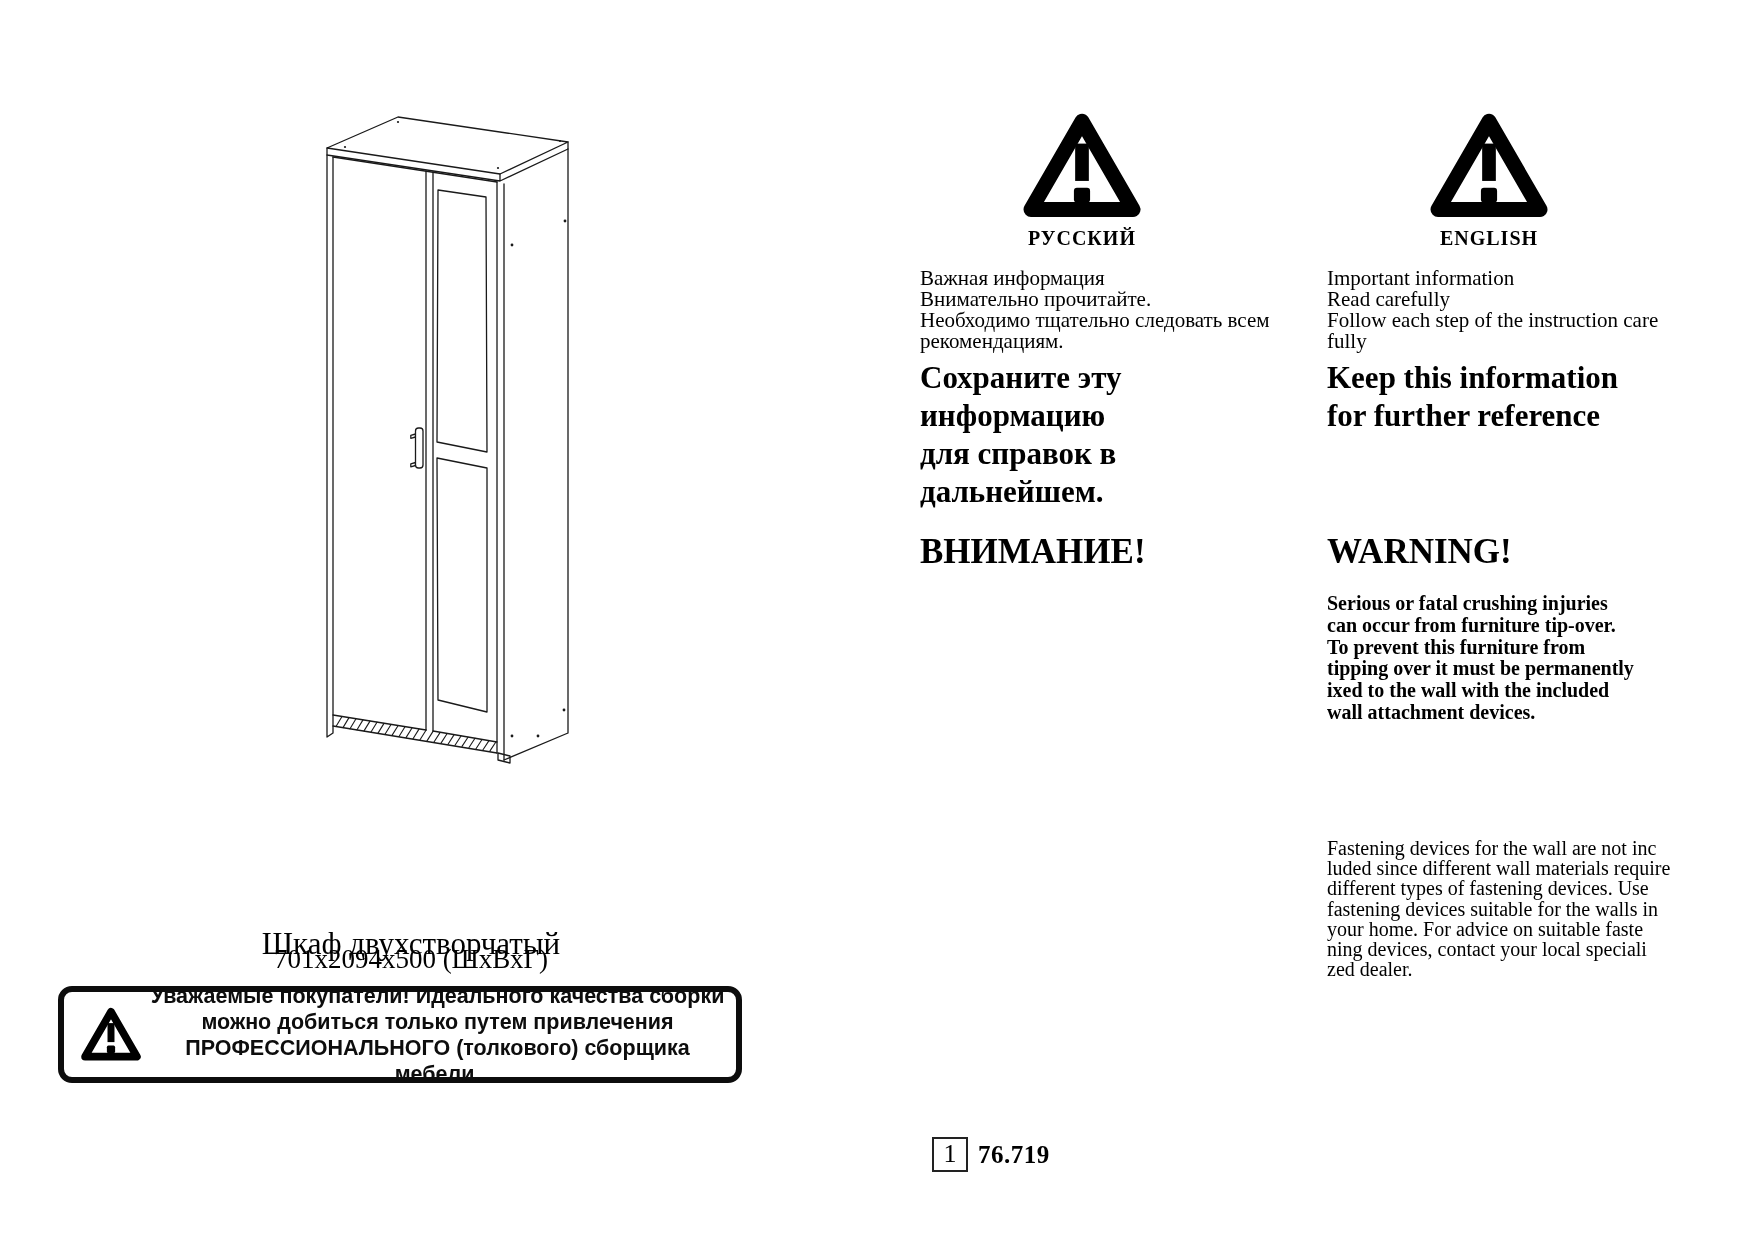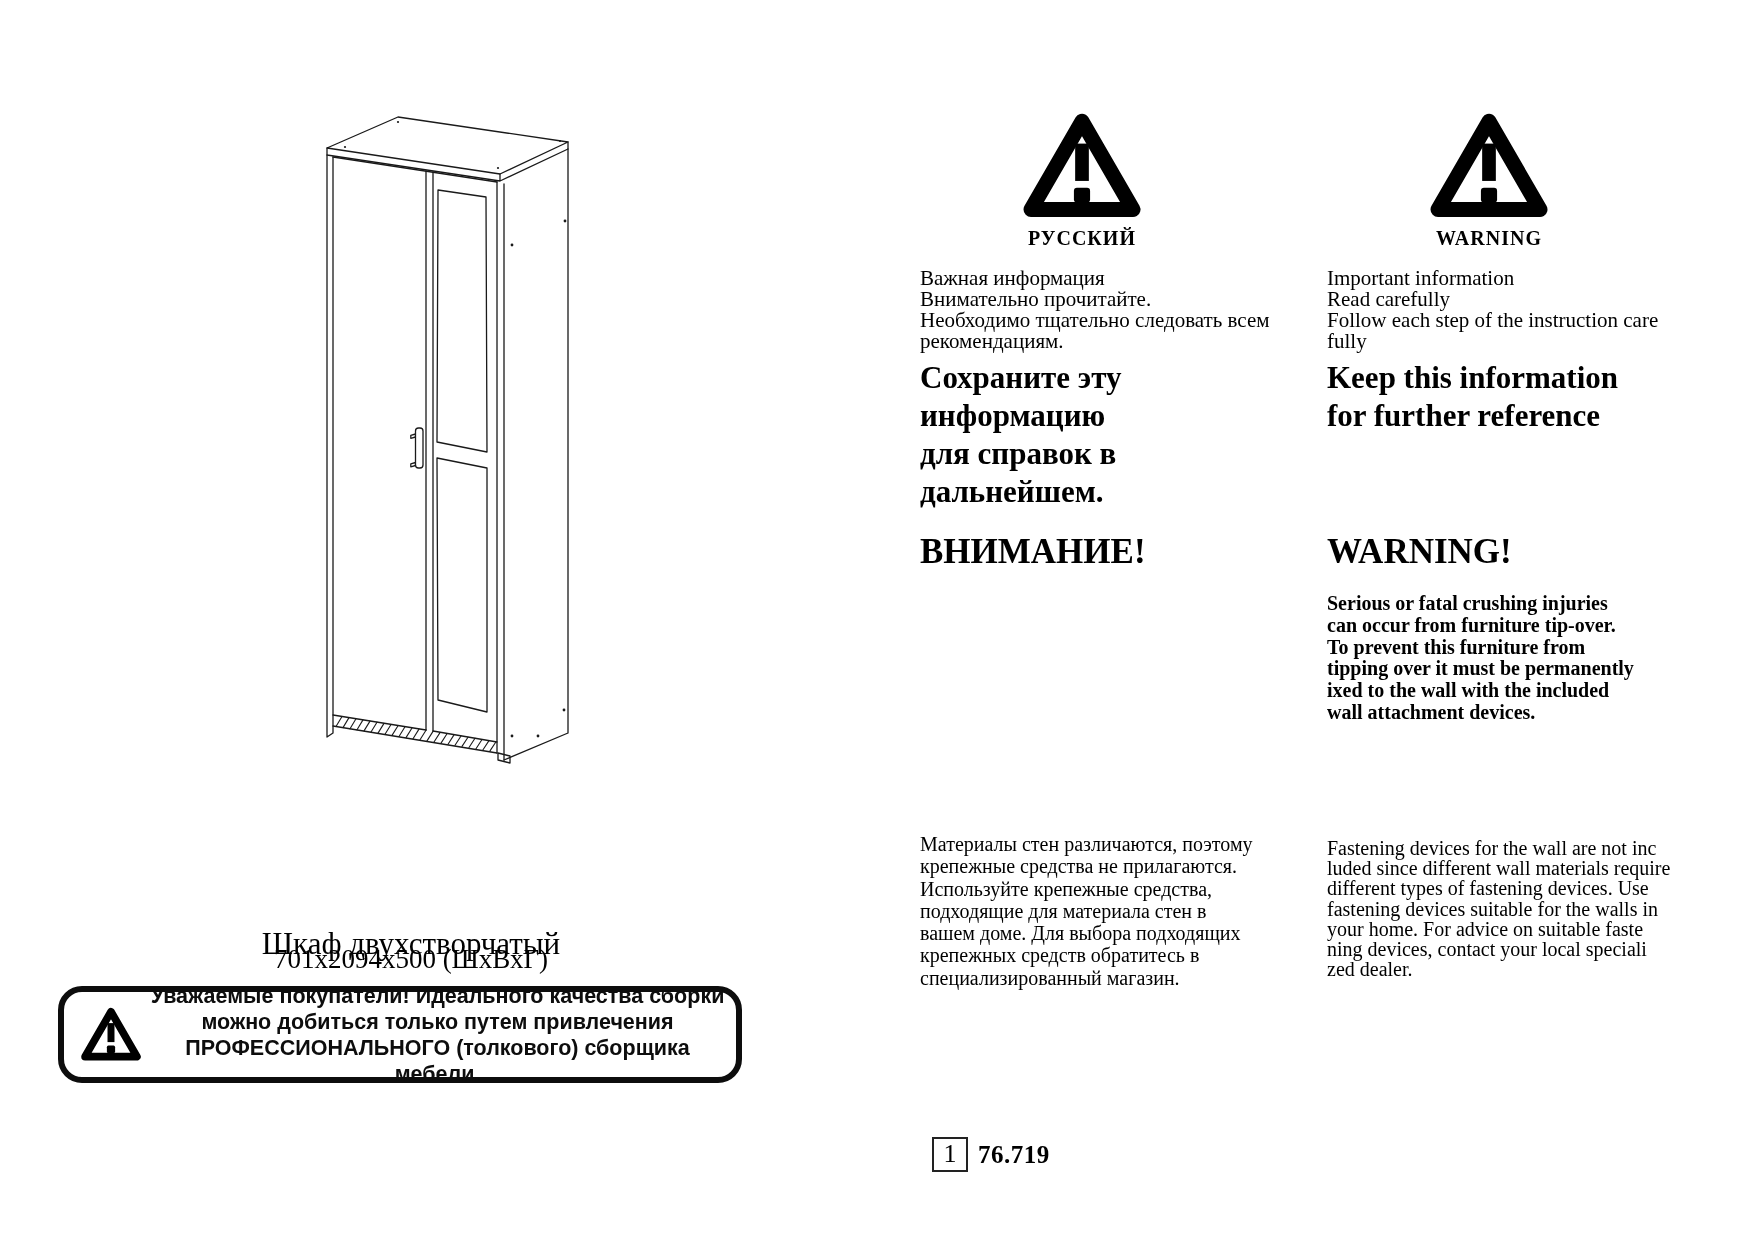--- a/index.html
+++ b/index.html
@@ -12,21 +12,21 @@
   .cabinet { position:absolute; left:270px; top:85px; width:320px; height:700px; }
 
   
   .product-title { position:absolute; left:201px; top:925px; width:420px;
     text-align:center; font-size:31px; line-height:38px; }
   .product-dims  { position:absolute; left:201px; top:941px; width:420px;
     text-align:center; font-size:27px; line-height:36px; }
 
   
   .notice-box { position:absolute; left:58px; top:986px; width:684px; height:97px;
-    border:6px solid #0d0d0d; border-radius:24px; box-sizing:border-box;
+    border:6px solid #0d0d0d; border-radius:14px; box-sizing:border-box;
     display:flex; align-items:center; background:#fff;
     font-family:"Liberation Sans", sans-serif; }
   .tri-sm { width:64px; height:57px; margin-left:15px; flex:0 0 auto; }
   .notice-text { flex:1; text-align:center; font-weight:bold; font-size:21.5px;
     line-height:26px; white-space:pre-line; padding:0 10px 0 6px; color:#0d0d0d; }
 
   
   .col { position:absolute; top:110px; height:900px; }
   .col-ru { left:920px;  width:345px; }
   .col-en { left:1327px; width:400px; }
@@ -127,34 +127,27 @@
     <div class="col-label">РУССКИЙ</div>
     <div class="intro">Важная информация
 Внимательно прочитайте.
 Необходимо тщательно следовать всем
 рекомендациям.</div>
     <div class="keep">Сохраните эту
 информацию
 для справок в
 дальнейшем.</div>
     <div class="attn">ВНИМАНИЕ!</div>
-    <div class="lowp">Материалы стен различаются, поэтому
-крепежные средства не прилагаются.
-Используйте крепежные средства,
-подходящие для материала стен в
-вашем доме. Для выбора подходящих
-крепежных средств обратитесь в
-специализированный магазин.</div>
   </div>
 
   <div class="col col-en">
     <svg class="tri-lg" viewBox="0 0 100 90">
         <use href="#tri"></use>
       </svg>
-    <div class="col-label">WARNING</div>
+    <div class="col-label">ENGLISH</div>
     <div class="intro">Important information
 Read carefully
 Follow each step of the instruction care
 fully</div>
     <div class="keep">Keep this information
 for further reference</div>
     <div class="attn">WARNING!</div>
     <div class="boldp">Serious or fatal crushing injuries
 can occur from furniture tip-over.
 To prevent this furniture from

